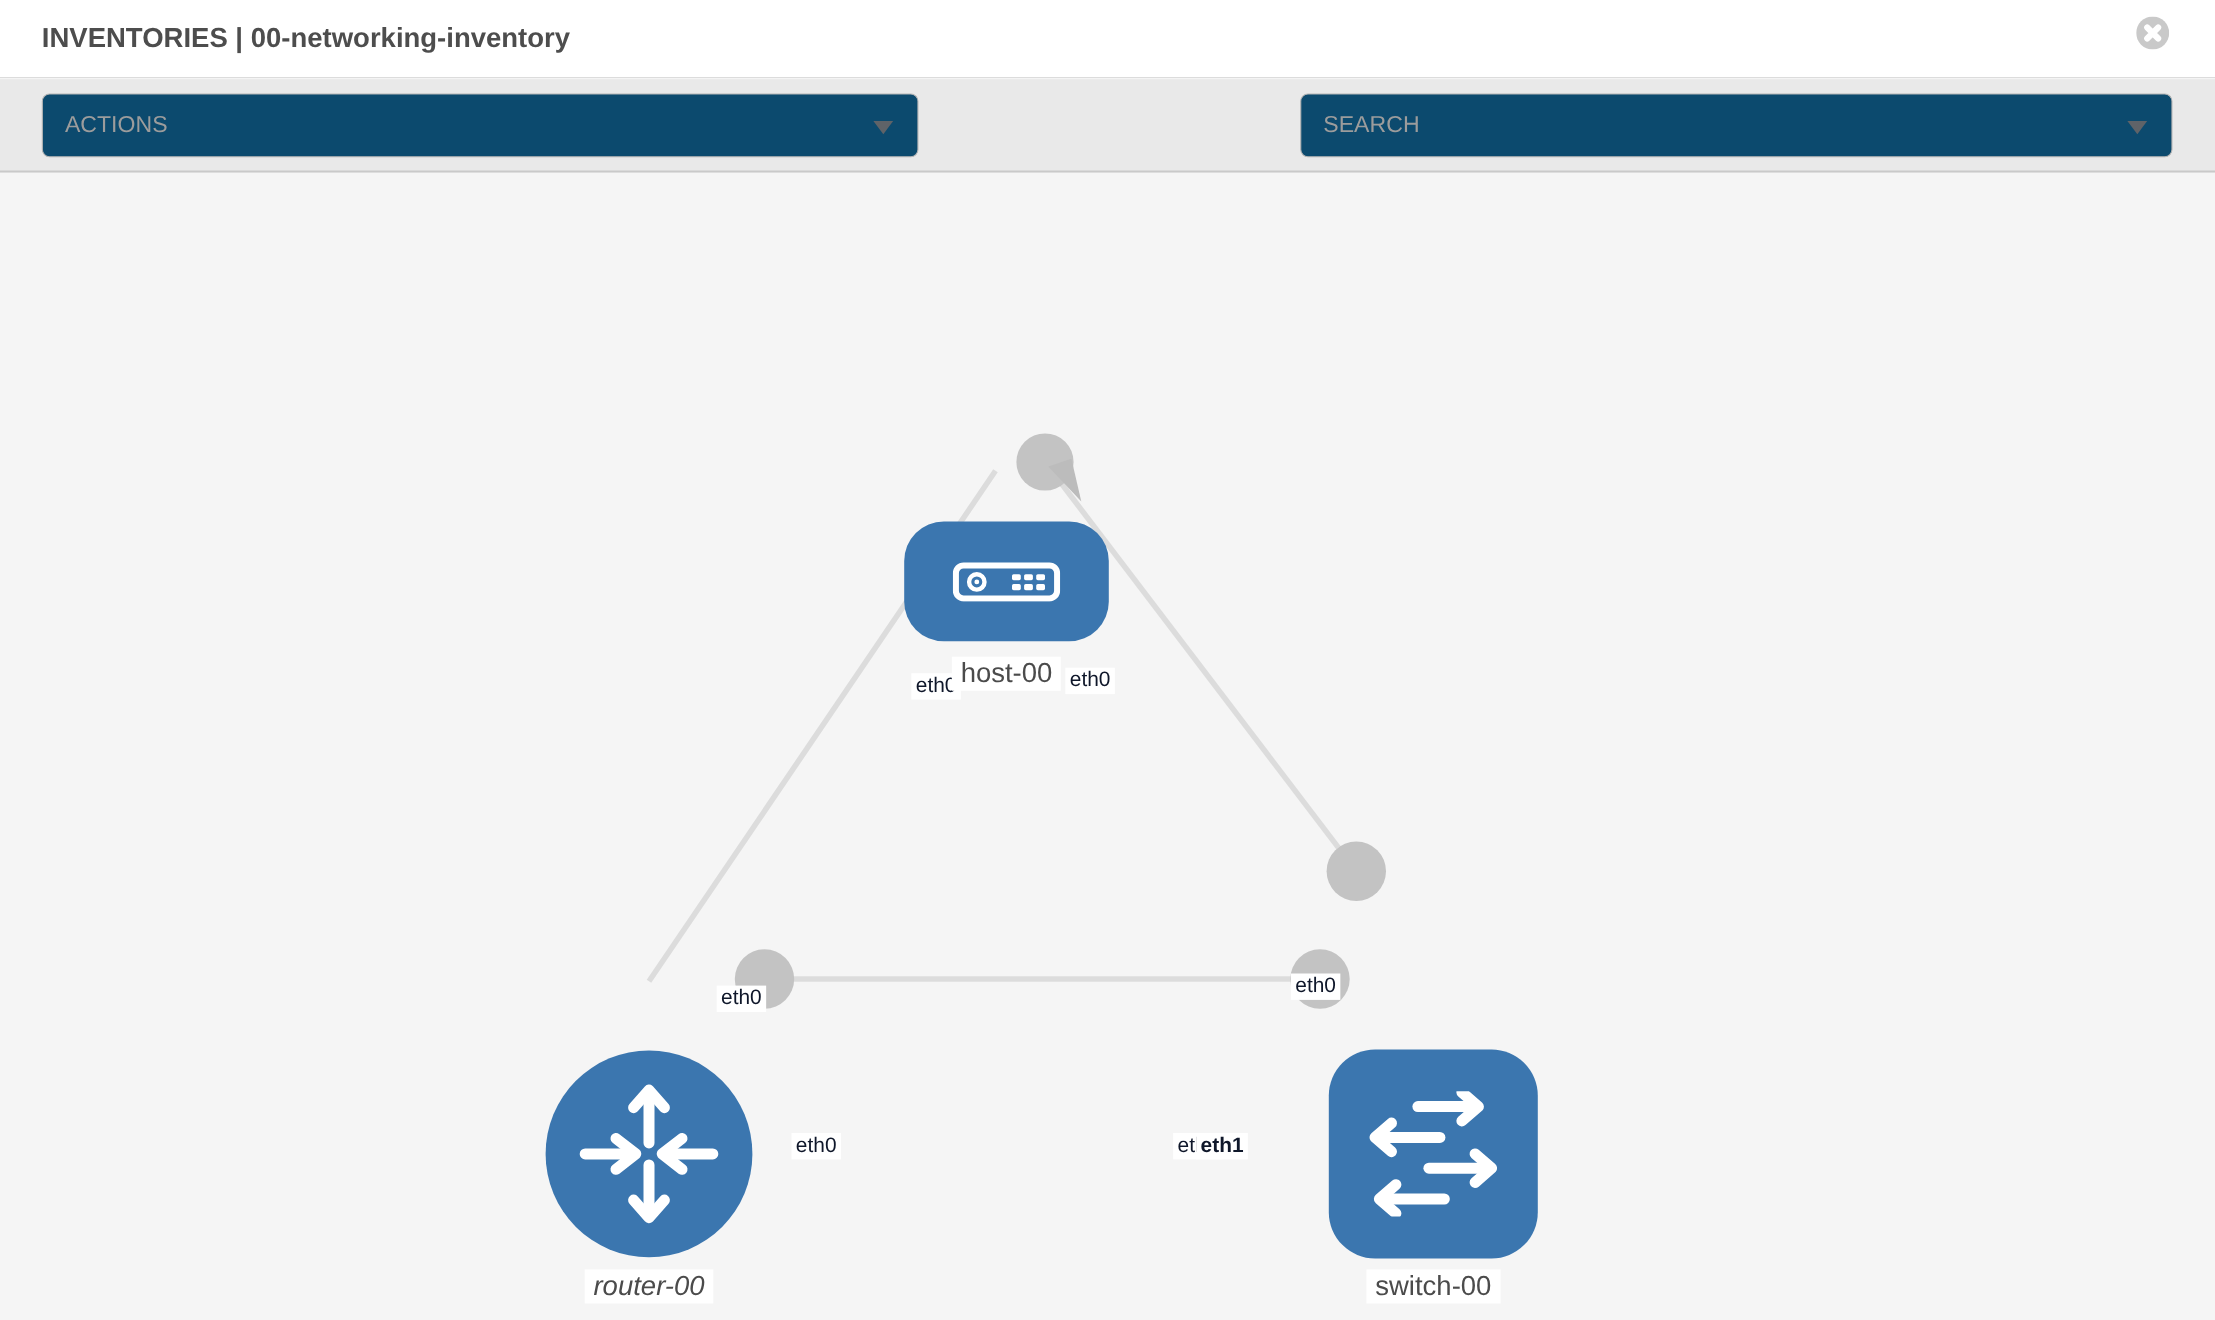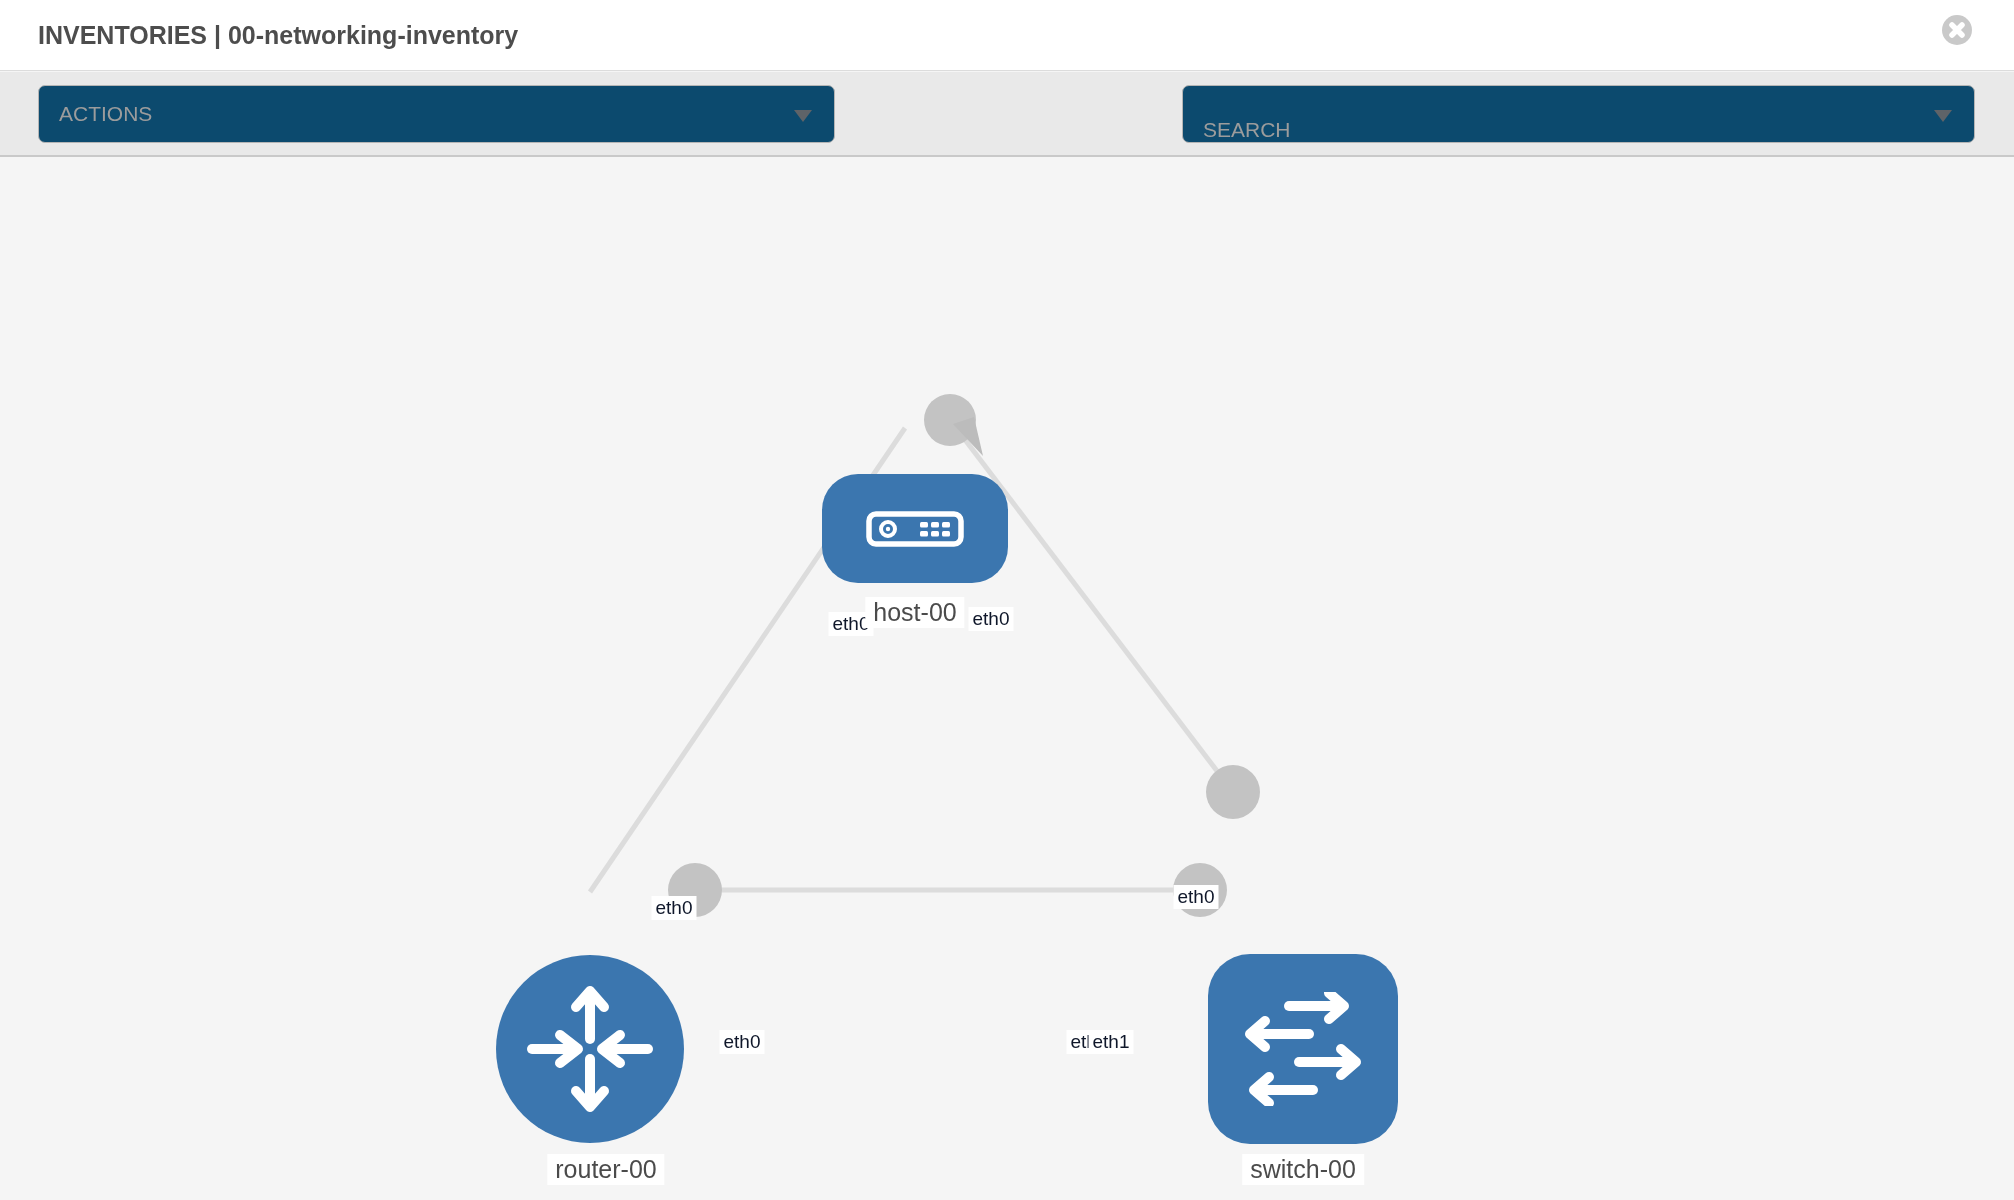--- a/index.html
+++ b/index.html
@@ -8,47 +8,47 @@
 
   
   .header { position:absolute; top:0; left:0; width:2014px; height:71px; background:#ffffff; border-bottom:1px solid #dcdcdc; }
   .header-title { position:absolute; left:38px; top:0; line-height:71px; font-size:25px; font-weight:bold; color:#4d4d4d; white-space:nowrap; }
   .close-btn { position:absolute; left:1942px; top:15px; width:30px; height:30px; cursor:pointer; }
 
   
   .toolbar { position:absolute; top:72px; left:0; width:2014px; height:85px; background:#e9e9e9; border-bottom:2px solid #c9c9c9; }
   .select-box { position:absolute; top:13px; height:58px; background:#0c4a6e; border:1px solid #b5b5b5; border-radius:7px; display:flex; align-items:center; padding:0 20px; font-size:21px; color:#9c9c9c; cursor:pointer; }
   .select-actions { left:38px; width:797px; }
-  .select-search { left:1182px; width:793px;align-items:flex-end; }
+  .select-search { left:1182px; width:793px; }
   .caret { position:absolute; right:22px; top:24px; width:0; height:0; border-left:9px solid transparent; border-right:9px solid transparent; border-top:12px solid #5f6368; }
   .tool-icon { position:absolute; cursor:pointer; }
   .tool-icon svg { display:block; }
 
   
   .canvas { position:absolute; top:157px; left:0; width:2014px; height:1043px; background:#f5f5f5; }
   .edge-layer { position:absolute; top:0; left:0; pointer-events:none; }
 
   .node { position:absolute; background:#3b76af; display:flex; align-items:center; justify-content:center; cursor:pointer; }
   .node-host   { left:822px;  top:317px; width:186px; height:109px; border-radius:36px; }
   .node-router { left:496px;  top:798px; width:188px; height:188px; border-radius:50%; }
   .node-switch { left:1208px; top:797px; width:190px; height:190px; border-radius:42px; }
 
   .node-label { position:absolute; transform:translateX(-50%); background:#ffffff; color:#4b4b4b; font-size:25px; padding:1px 8px; white-space:nowrap; z-index:5; }
   .label-host   { left:915px;  top:440px;text-align:right; }
-  .label-router { left:606px;  top:997px; }
+  .label-router { left:590px;  top:997px;font-style:italic; }
   .label-switch { left:1303px; top:997px; }
 
   .port-label { position:absolute; transform:translateX(-50%); background:#ffffff; color:#0f172a; font-size:19px; padding:1px 4px; white-space:nowrap; z-index:3; }
   .pl-0 { left:851px;  top:455px; }
   .pl-1 { left:991px;  top:450px; }
   .pl-2 { left:674px;  top:739px; }
   .pl-3 { left:1196px; top:728px; }
   .pl-4 { left:742px;  top:873px; }
   .pl-5 { left:1089px; top:873px; z-index:3; }
-  .pl-6 { left:1111px; top:873px; z-index:4; }
+  .pl-6 { left:1111px; top:873px; z-index:4;font-weight:bold; }
 </style>
 </head>
 <body>
 
 <div class="app">
 
   <div class="header">
     <div class="header-title">INVENTORIES | 00-networking-inventory</div>
     <div class="close-btn">
       <svg width="30" height="30" viewBox="0 0 30 30">

